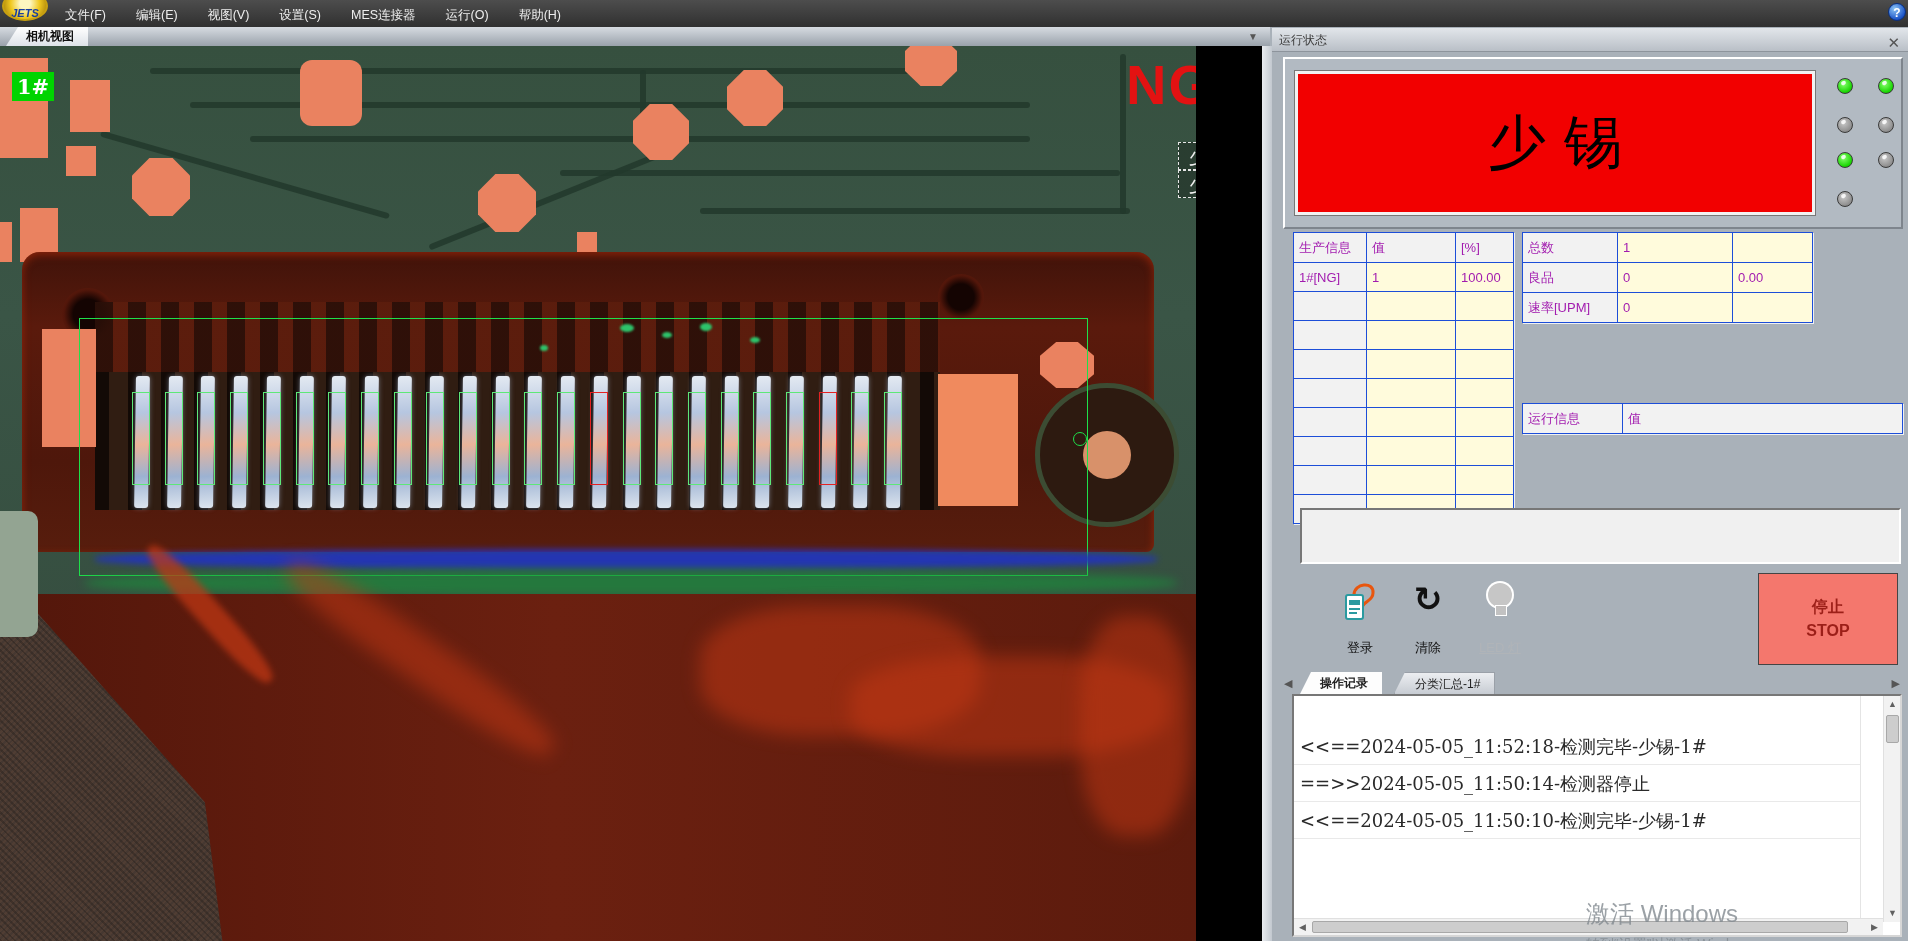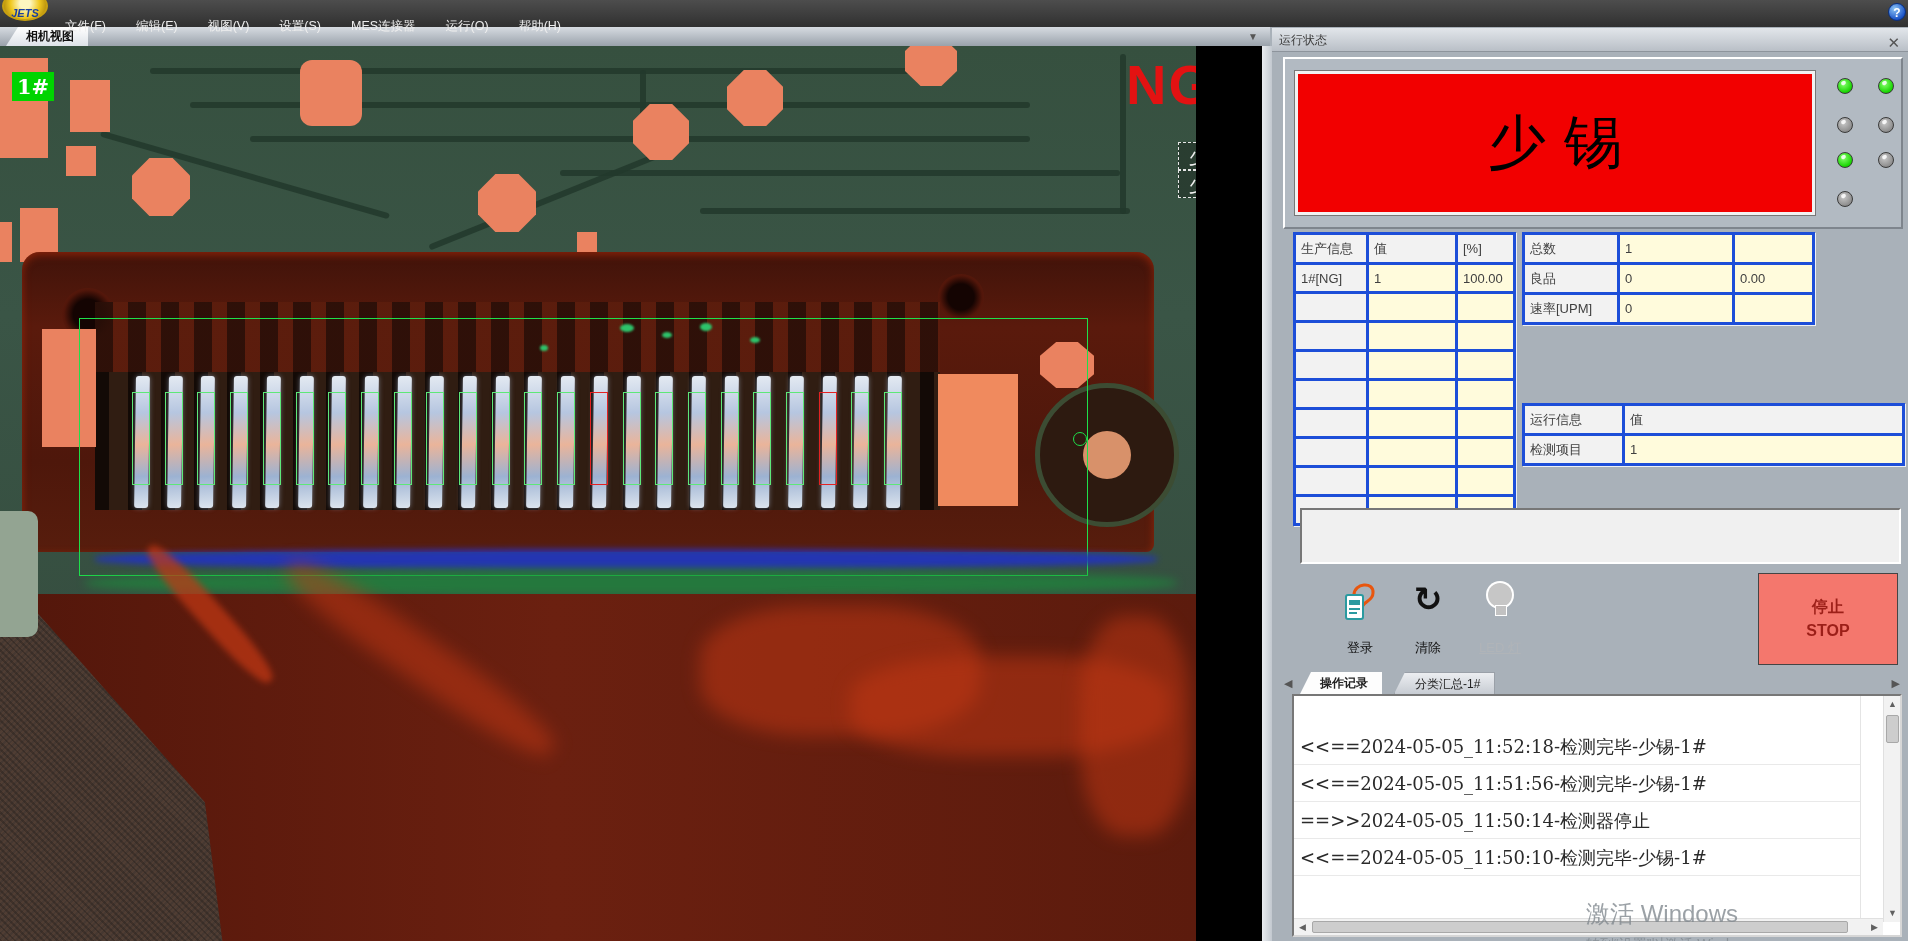--- a/index.html
+++ b/index.html
@@ -8,21 +8,21 @@
   .abs { position:absolute; }
   #screen { position:relative; width:1908px; height:941px; background:#a9b1b9; overflow:hidden; }
 
   
   #menubar { left:0; top:0; width:1908px; height:27px;
              background:linear-gradient(#4d4d4d,#303030); display:flex; align-items:center; z-index:40; }
   #logo { position:absolute; left:2px; top:-9px; width:46px; height:30px; border-radius:50%;
           background:radial-gradient(circle at 50% 40%, #fdf6c0 20%, #f0c820 55%, #a07908 95%);
           border:2px solid #c8a010; color:#1a3fa0; font-style:italic; font-weight:bold; font-size:11px;
           display:flex; align-items:flex-end; justify-content:center; overflow:hidden; }
-  .menu-item { color:#eeeeee; font-size:12.5px; padding:12px 15px; height:25px; line-height:27px; cursor:default; }
+  .menu-item { color:#eeeeee; font-size:12.5px; padding:1px 15px; height:25px; line-height:27px; cursor:default; }
   .menu-item:first-of-type { margin-left:50px; }
   #help-btn { position:absolute; right:2px; top:3px; width:18px; height:18px; border-radius:50%;
               background:radial-gradient(circle at 35% 30%, #8cc4f4, #1c55c8 70%, #0a2f80);
               color:#fff; font-size:12px; font-weight:bold; text-align:center; line-height:18px;
               border:1px solid #0a2f80; }
 
   
   #tabstrip { left:0; top:27px; width:1270px; height:19px;
               background:linear-gradient(#d6dbe1,#9aa2ab); z-index:30; }
   #camera-tab { position:absolute; left:6px; top:0; height:19px; padding:0 14px 0 20px;
@@ -95,22 +95,22 @@
                  font-family:"DejaVu Serif", serif; font-size:58px; color:#000; letter-spacing:18px;
                  padding-left:18px; }
   .led { position:absolute; width:16px; height:16px; border-radius:50%; border:1.5px solid #3a3a3a; }
   .led:before { content:""; position:absolute; left:3px; top:2px; width:5px; height:4px;
                 background:rgba(255,255,255,.85); border-radius:50%; transform:rotate(-30deg); }
   .led.on  { background:radial-gradient(circle at 40% 35%, #8aff70, #17d400 70%, #0a9000); }
   .led.off { background:radial-gradient(circle at 40% 35%, #c9c9c9, #8e8e8e 70%, #6e6e6e); }
 
   table.grid { position:absolute; border-collapse:collapse; background:#fffbdc; font-size:13px;
                box-shadow:1px 1px 0 #eef0f2; }
-  table.grid td, table.grid th { border:3px solid #1d4ed8; padding:0 5px; font-weight:normal;
-               text-align:left; color:#404040; overflow:hidden; white-space:nowrap; }
+  table.grid td, table.grid th { border:1px solid #1d4ed8; padding:0 5px; font-weight:normal;
+               text-align:left; color:#a21caf; overflow:hidden; white-space:nowrap; }
   table.grid .lab { background:#f2f2f2; }
   table.grid .val { background:#fffbdc; }
   #prod-table  { left:21px; top:205px; }
   #prod-table td { height:29px; }
   #prod-table tr:first-child td { height:30px; }
   #totals-table { left:250px; top:205px; }
   #totals-table td { height:30px; }
   #runinfo-table { left:250px; top:376px; }
   #runinfo-table td { height:30px; }
 
@@ -457,24 +457,20 @@
     <table class="grid" id="runinfo-table">
       <colgroup>
           <col style="width:100px">
           <col style="width:280px">
         </colgroup>
       <tbody>
           <tr>
             <td class="lab">运行信息</td>
             <td class="lab">值</td>
           </tr>
-          <tr>
-            <td class="lab">检测项目</td>
-            <td class="val">1</td>
-          </tr>
         </tbody>
     </table>
 
     <div id="msg-box"></div>
 
     <div class="tool-btn" style="left:56px;top:552px">
       <svg width="40" height="44" viewBox="0 0 40 44" style="margin-top:2px">
         <path d="M14 14 C 14 2, 34 0, 33 12 C 33 20, 24 20, 22 26" fill="none" stroke="#e8560e" stroke-width="3"></path>
         <rect x="6" y="14" width="17px" height="24" rx="2" fill="#ffffff" stroke="#2a9aa0" stroke-width="2"></rect>
         <rect x="9" y="19" width="11" height="5" fill="#2a9aa0"></rect>
@@ -501,21 +497,20 @@
       <div id="log-tabs">
           <div class="log-tab active" style="left: 18px;">操作记录</div>
           <div class="log-tab inactive" style="left: 112px;">分类汇总-1#</div>
         </div>
       <span class="strip-arrow" style="right:2px">▶</span>
     </div>
 
     <div id="log-area">
       <div id="log-rows">
           <div class="log-row">&lt;&lt;==2024-05-05_11:52:18-检测完毕-少锡-1#</div>
-          <div class="log-row">&lt;&lt;==2024-05-05_11:51:56-检测完毕-少锡-1#</div>
           <div class="log-row">==&gt;&gt;2024-05-05_11:50:14-检测器停止</div>
           <div class="log-row">&lt;&lt;==2024-05-05_11:50:10-检测完毕-少锡-1#</div>
         </div>
       <div id="log-coldiv"></div>
       <div class="sb" id="vsb">
         <div class="sb-btn" style="top:0">▲</div>
         <div class="sb-thumb" style="left:2px;top:19px;width:13px;height:28px"></div>
         <div class="sb-btn" style="bottom:0">▼</div>
       </div>
       <div class="sb" id="hsb">

